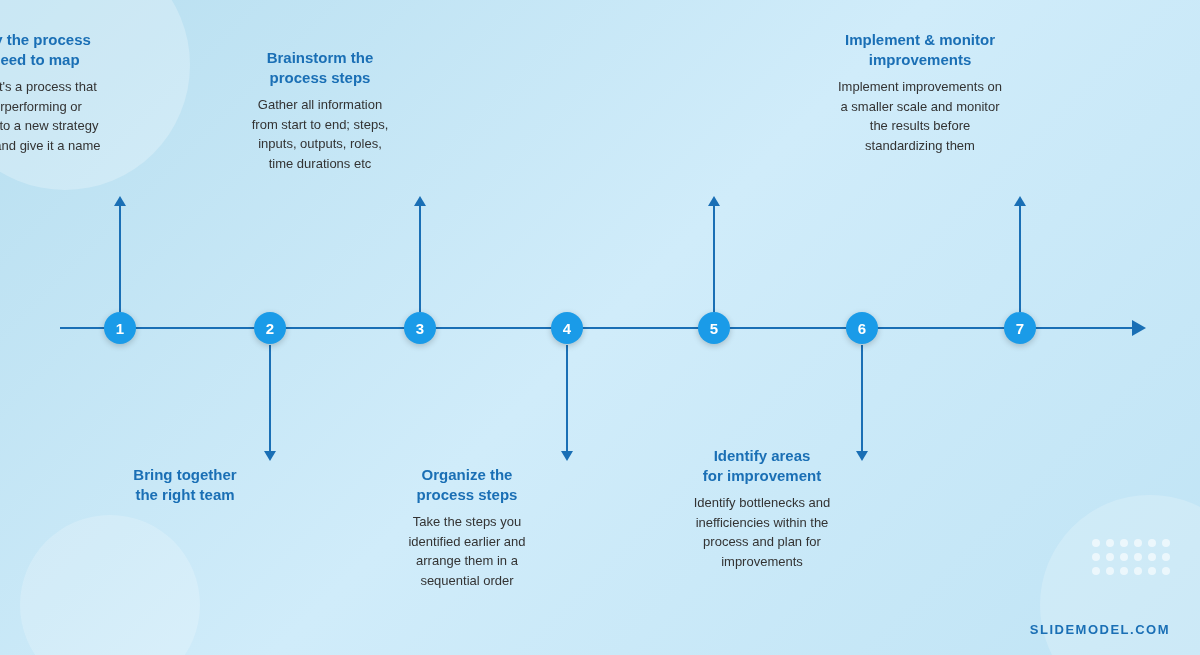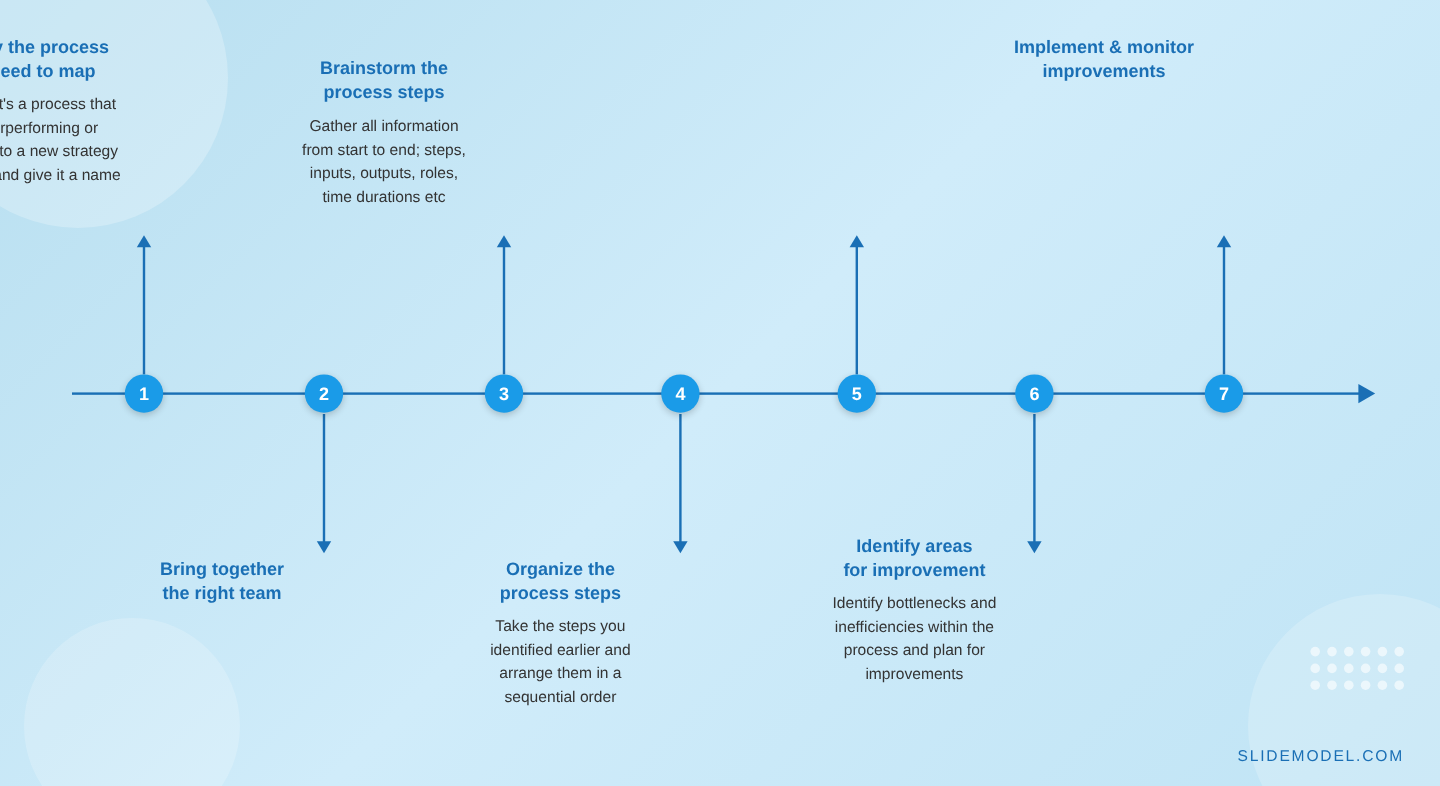--- a/index.html
+++ b/index.html
@@ -147,21 +147,21 @@
       font-size: 13px;
       color: #333;
       line-height: 1.5;
     }
 
     .slidemodel-label {
       position: absolute;
       bottom: 18px;
       right: 30px;
       font-size: 13px;
-      font-weight: 400;
+      font-weight: 700;
       color: #1a6fb5;
       letter-spacing: 1.5px;
     }
   </style>
 </head>
 <body>
 
 <div class="bg-container">
 
   <div class="deco-circle-top-left"></div>
@@ -232,16 +232,17 @@
   <div class="text-box" style="left:862px; top:446px; width:200px; margin-left:-100px;">
     <div class="title">Identify areas<br>for improvement</div>
     <div class="desc">Identify bottlenecks and<br>inefficiencies within the<br>process and plan for<br>improvements</div>
   </div>
 
   <div class="v-line" style="left:1020px; top:202px; height:110px;"></div>
   <div class="v-line-arrow-up" style="left:1020px; top:196px;"></div>
   <div class="step-node" style="left:1020px;">7</div>
   <div class="text-box" style="left:1020px; top:30px; width:200px; margin-left:-100px;">
     <div class="title">Implement &amp; monitor<br>improvements</div>
+    <div class="desc">Implement improvements on<br>a smaller scale and monitor<br>the results before<br>standardizing them</div>
   </div>
 
   <div class="slidemodel-label">SLIDEMODEL.COM</div>
 </div>
 
 </body></html>

